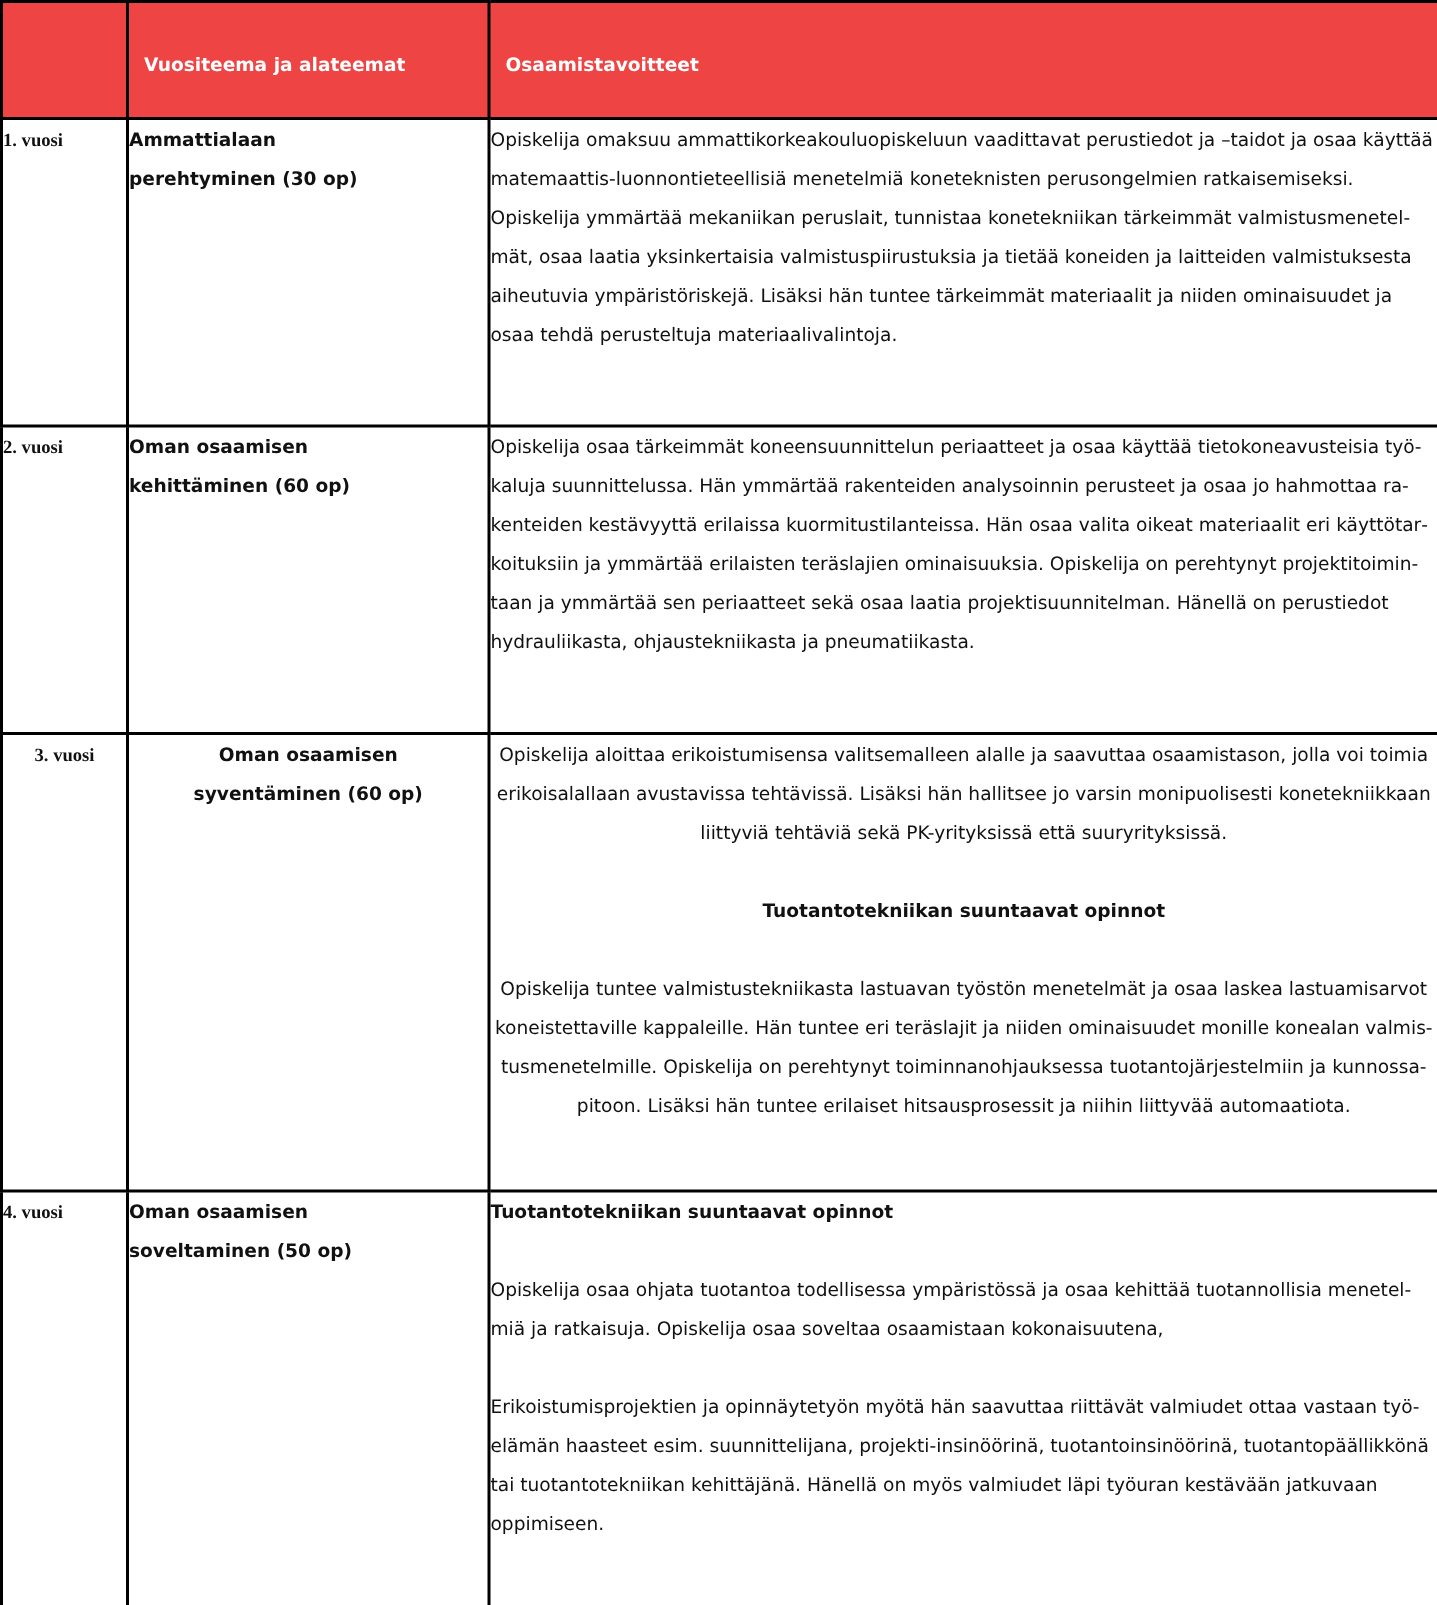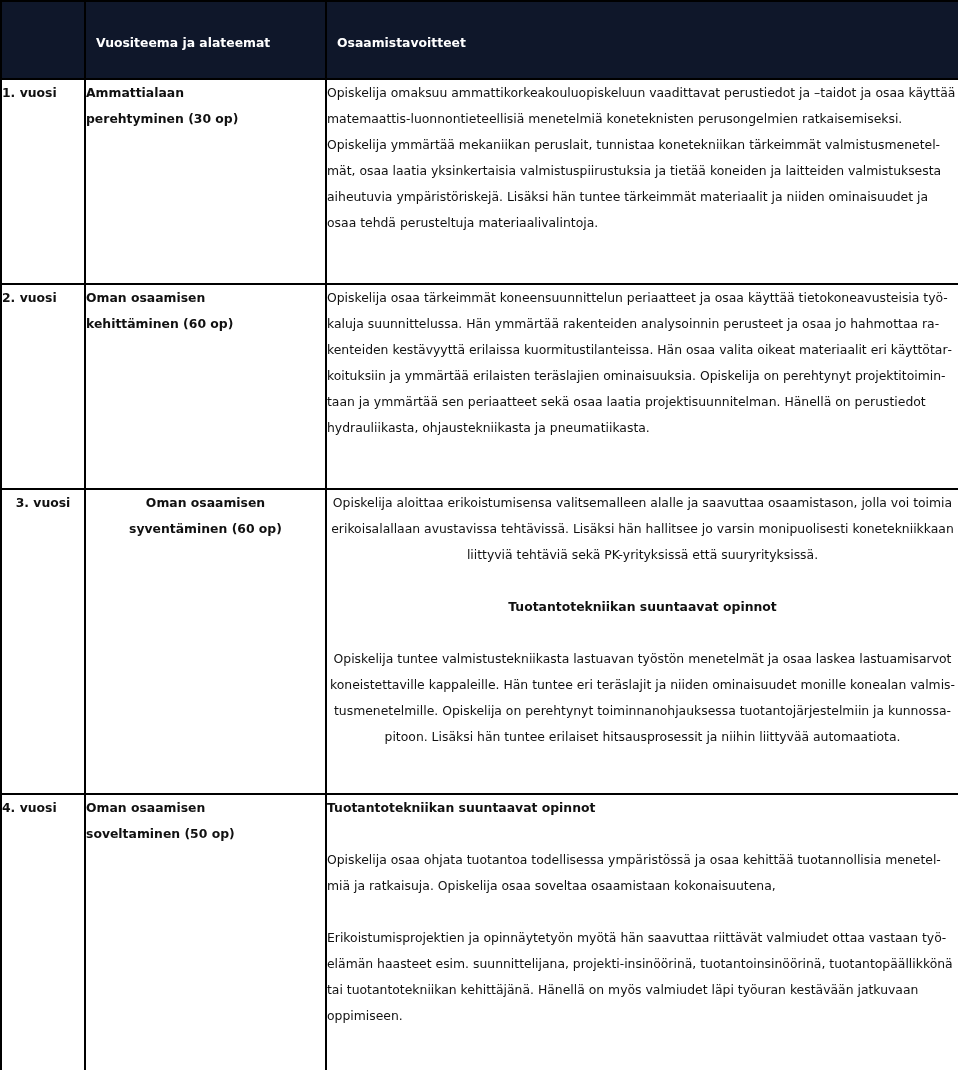--- a/index.html
+++ b/index.html
@@ -12,36 +12,37 @@
       font-size: 12.4px;
       color: #111111;
       table-layout: fixed;
     }
     table.curriculum th, table.curriculum td {
       border: 2px solid #000000;
       vertical-align: top;
       padding: 0;
     }
     table.curriculum thead th {
-      background: #0f172a;
+      background: #ef4444;
       color: #ffffff;
       font-weight: bold;
       text-align: left;
       height: 72px;
       vertical-align: middle;
       padding-left: 10px;
       padding-top: 4px;
     }
     col.c1 { width: 84px; }
     col.c2 { width: 241px; }
     col.c3 { width: 633px; }
     td.year {
       font-weight: bold;
       padding: 30px 0 0 8px;
       line-height: 26px;
+      font-family: Liberation Serif, serif;
     }
     td.theme {
       font-weight: bold;
       padding: 30px 0 0 7px;
       line-height: 26px;
       border-radius: 11px;
     }
     td.goals {
       padding: 26px 6px 0 8px;
       line-height: 26px;

